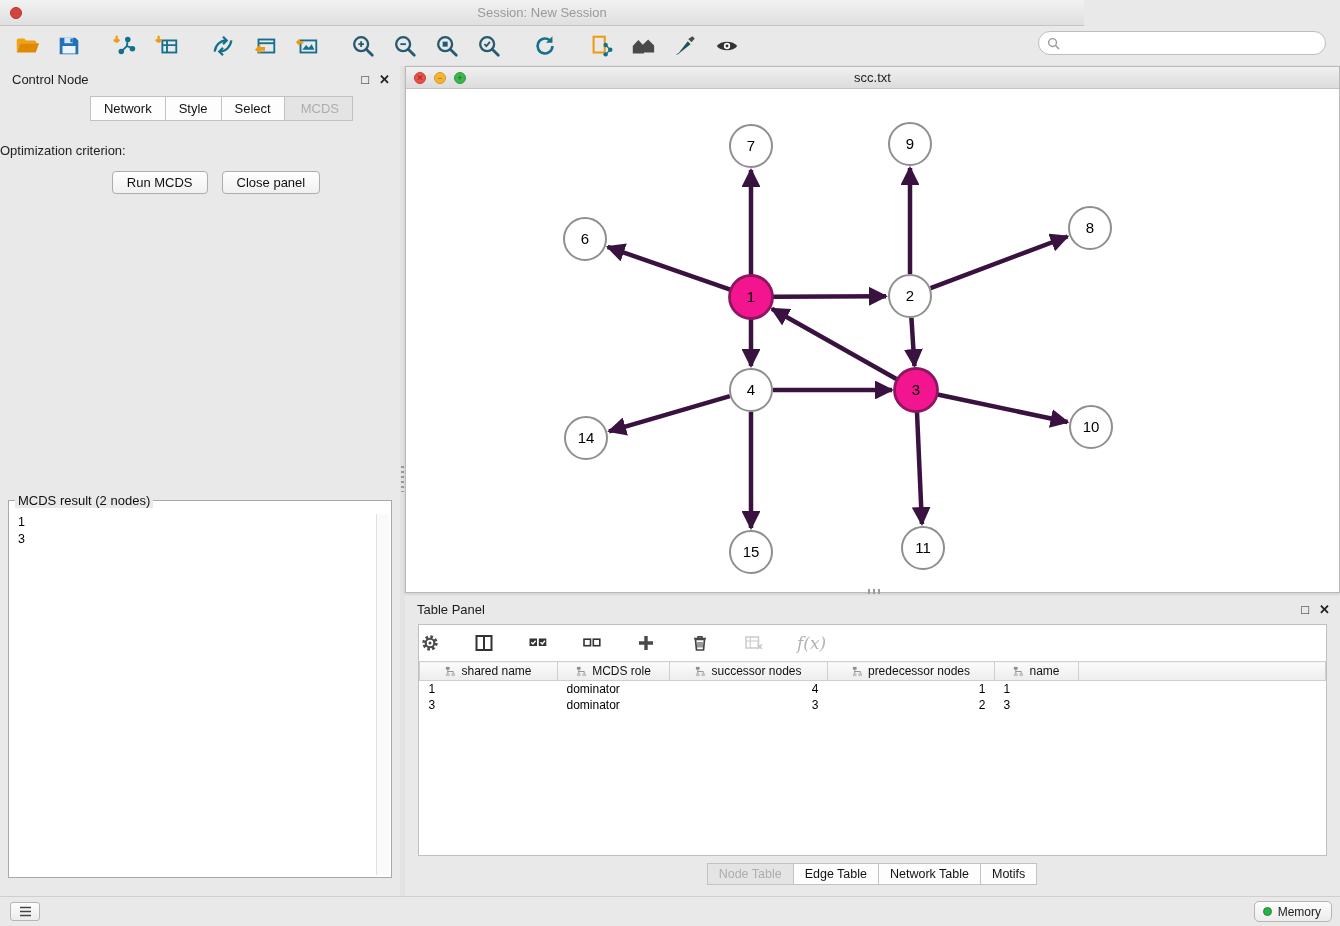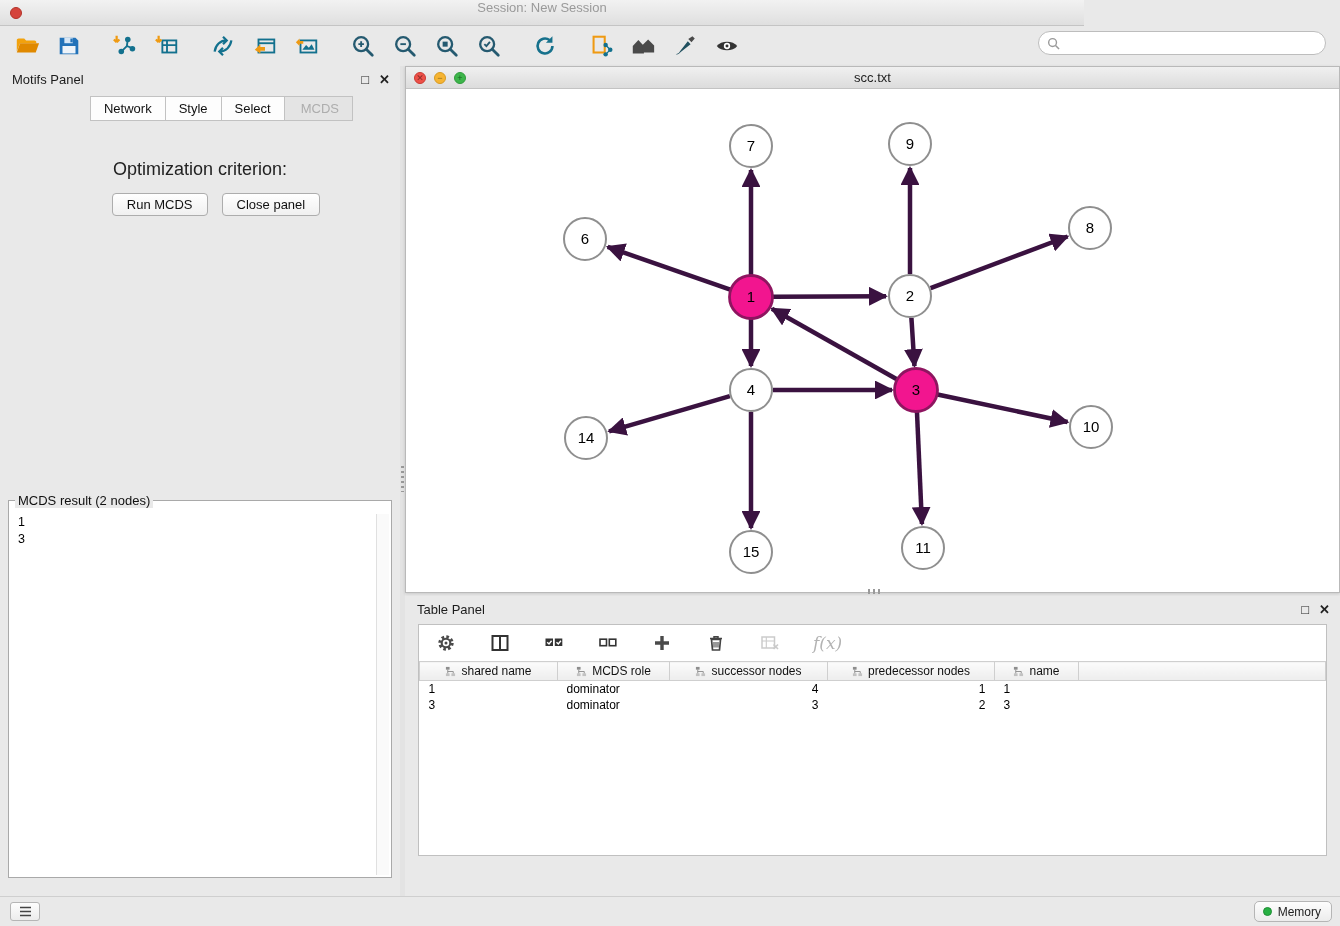--- a/index.html
+++ b/index.html
@@ -10,21 +10,21 @@
     position:relative;
     overflow:hidden;
     font-size:13px;
     color:#222;
   }
   
   .titlebar{
     position:absolute; left:0; top:0; width:1084px; height:26px;
     background:linear-gradient(#f2f2f2,#dfdfdf);
     border-bottom:1px solid #c4c4c4;
-    display:flex; justify-content:center;
+    display:flex; align-items:center; justify-content:center;
   }
   .titlebar .title{ color:#9a9a9a; font-size:13px; }
   .traffic{ width:12px; height:12px; border-radius:50%; display:inline-block; }
   .titlebar .traffic-red{ position:absolute; left:10px; top:7px; background:#d5443c; border:1px solid #b33229;}
   
   .toolbar{
     position:absolute; left:0; top:26px; width:1340px; height:40px;
     display:flex; align-items:center; padding-left:12px;
   }
   .tool-group{ display:flex; align-items:center; gap:12px; margin-right:26px; }
@@ -46,21 +46,21 @@
   .panel-header .ph-title{ flex:1; font-size:13px; color:#1c1c1c; }
   .ph-icons{ display:flex; gap:10px; align-items:center; }
   .ph-icon{ font-size:13px; color:#222; line-height:1; cursor:default; }
   .ph-icon.close{ font-weight:bold; }
   .cp-tabs{ display:flex; justify-content:center; margin-top:4px;margin-left:44px; }
   .tab{
     padding:4px 13px; background:#fdfdfd; border:1px solid #c2c2c2; margin-left:-1px;
     font-size:13px; color:#111; cursor:default; white-space:nowrap;
   }
   .tab.selected{ background:#e4e4e4; color:#adadad;padding-left:16px; }
-  .opt-label{ text-align:center; margin-top:38px; font-size:18px; }
+  .opt-label{ margin-top:22px; font-size:13px; }
   .select-wrap{
     width:312px; height:23px; margin:9px auto 0 auto; background:#fff;
     border:1px solid #b5b5b5; border-radius:4px; display:flex; align-items:center;
     padding-left:9px; position:relative; font-size:13px;
   }
   .select-arrows{
     position:absolute; right:4px; top:1px; display:flex; flex-direction:column;
     font-size:7px; line-height:9px; color:#444;
   }
   .btn-row{ display:flex; justify-content:center; gap:14px; margin-top:13px;margin-left:32px; }
@@ -98,21 +98,21 @@
   .light.green{ background:#3db54a; border:1px solid #2f9c3c; color:#17641f;}
   .nw-canvas{ position:absolute; left:0; top:22px; }
   .nw-grip{ position:absolute; left:462px; bottom:-2px; width:14px; height:5px;
     background:repeating-linear-gradient(90deg,#9a9a9a 0 2px, transparent 2px 5px); }
   
   .table-panel{ position:absolute; left:405px; top:596px; width:935px; height:292px; background:#e9e9e9;}
   .tp-white{
     position:absolute; left:13px; right:13px; top:28px; height:232px;
     background:#fff; border:1px solid #c0c0c0;
   }
-  .tp-toolbar{ height:36px; display:flex; align-items:center; gap:32px; padding-left:16px; }
+  .tp-toolbar{ height:36px; display:flex; align-items:center; gap:32px; padding-left:0; }
   .tp-toolbar .tool-btn{ width:22px; height:22px; }
   .tp-toolbar .tool-btn svg{ width:20px; height:20px; }
   .fx-label{ font-family:"DejaVu Serif", serif; font-style:italic; font-size:17px; color:#b3b3b3; cursor:default;}
   table.node-table{ border-collapse:collapse; table-layout:fixed; width:100%;padding-left:36px; }
   table.node-table th{
     height:19px; background:linear-gradient(#fbfbfb,#ededed); border:1px solid #cfcfcf;
     font-size:12px; font-weight:normal; color:#111; text-align:center; overflow:hidden; white-space:nowrap;
   }
   table.node-table th .th-inner{ display:flex; align-items:center; justify-content:center; gap:5px;}
   table.node-table td{
@@ -290,21 +290,21 @@
     <svg viewBox="0 0 14 14">
         <circle cx="6" cy="6" r="4.2" fill="none" stroke="#9a9a9a" stroke-width="1.5"></circle>
         <path d="M9.2 9.2L13 13" stroke="#9a9a9a" stroke-width="1.6"></path>
       </svg>
     <input type="text" value="" style="">
   </div>
 </div>
 
 <div class="control-panel">
   <div class="panel-header">
-    <span class="ph-title">Motifs Panel</span>
+    <span class="ph-title">Control Node</span>
     <span class="ph-icons">
       <span class="ph-icon">□</span>
       <span class="ph-icon close">✕</span>
     </span>
   </div>
   <div class="cp-tabs">
       <div class="tab">Network</div>
       <div class="tab">Style</div>
       <div class="tab">Select</div>
       <div class="tab selected">MCDS</div>
@@ -527,20 +527,26 @@
             <td class="al">3</td>
             <td class="al">dominator</td>
             <td class="ar">3</td>
             <td class="ar">2</td>
             <td class="al">3</td>
             <td></td>
           </tr>
         </tbody>
     </table>
   </div>
+  <div class="tp-tabs">
+      <div class="tab selected">Node Table</div>
+      <div class="tab">Edge Table</div>
+      <div class="tab">Network Table</div>
+      <div class="tab">Motifs</div>
+    </div>
 </div>
 
 <div class="statusbar">
   <div class="sb-left-btn">
     <svg width="13" height="11" viewBox="0 0 13 11">
         <path d="M1 1.5h11M1 5.5h11M1 9.5h11" stroke="#444" stroke-width="1.6"></path>
       </svg>
   </div>
   <div class="memory-btn">
     <span class="memory-dot"></span>

